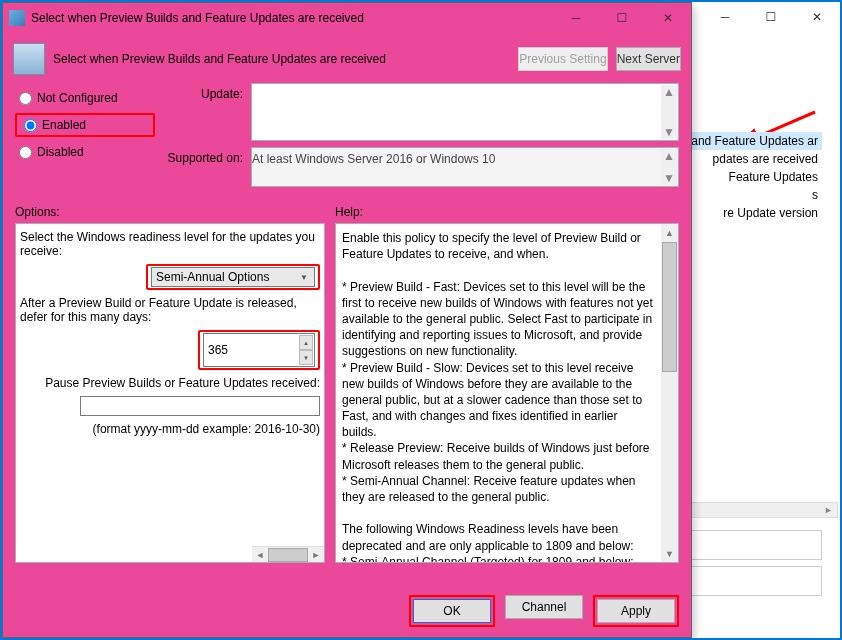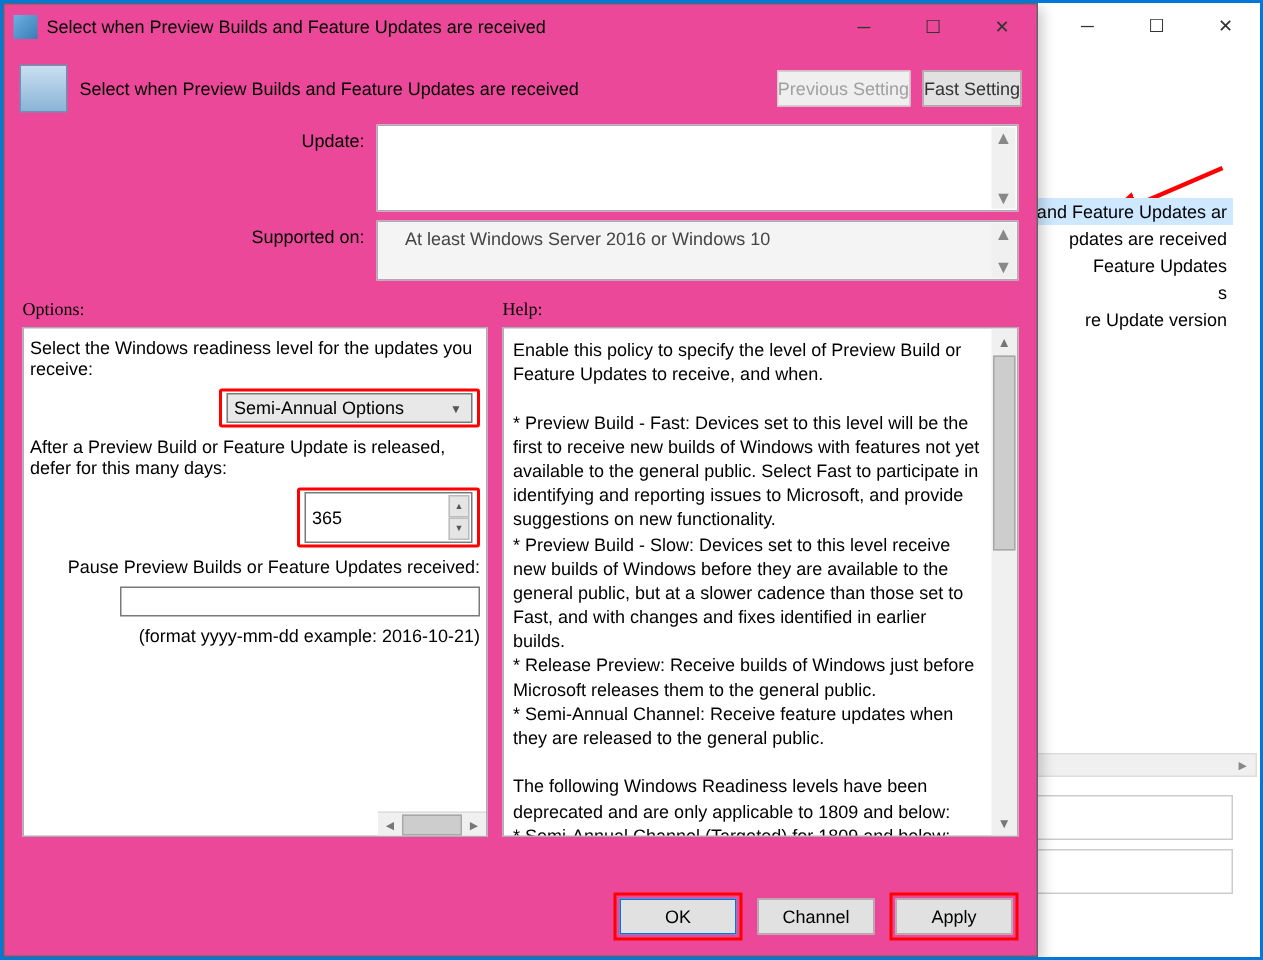--- a/index.html
+++ b/index.html
@@ -28,44 +28,44 @@
 .toprow button { height: 24px; padding: 0 0; background: #e1e1e1; border: 1px solid #adadad; color: #333; }
 .toprow button:disabled { color: #a0a0a0; background: #efefef; border-color: #d0d0d0; }
 
 .midgrid { display: grid; grid-template-columns: 140px 80px 1fr; gap: 6px 8px; padding: 6px 12px; align-items: start; }
 .radio-col { grid-column: 1; grid-row: 1 / span 3; display: flex; flex-direction: column; gap: 6px; padding-top: 6px; }
 .radio-row { display: flex; align-items: center; gap: 5px; padding: 2px 4px; }
 .radio-row input { margin: 0; }
 .hl-red { border: 2px solid #ff0000; border-radius: 2px; padding: 1px 3px; display: inline-flex; }
 .lbl-right { text-align: right; padding-top: 4px; }
 .comment-box { grid-column: 3; height: 58px; border: 1px solid #abadb3; background: #fff; position: relative; }
-.supported-box { grid-column: 3; height: 40px; border: 1px solid #abadb3; background: #f4f4f4; padding: 4px 18px; color: #444; position: relative; }
+.supported-box { grid-column: 3; height: 40px; border: 1px solid #abadb3; background: #f4f4f4; padding: 4px 0; color: #444; position: relative; }
 .tiny-sb { position: absolute; right: 1px; top: 1px; bottom: 1px; width: 16px; background: #f0f0f0; display: flex; flex-direction: column; justify-content: space-between; align-items: center; color: #888; font-size: 8px; }
 
 .lower { flex: 1; display: grid; grid-template-columns: 310px 1fr; gap: 10px; padding: 4px 12px 8px 12px; min-height: 0; }
-.col-head { padding: 2px 0 4px 0; font-family: Liberation Serif, serif; }
+.col-head { padding: 2px 0 4px 0; }
 .options-box { border: 1px solid #abadb3; background: #fff; padding: 6px 4px 4px 4px; position: relative; height: 340px; display: flex; flex-direction: column; gap: 6px; align-items: flex-end; }
 .options-box .txt { color: #000; }
 .combo { border: 1px solid #7a7a7a; height: 20px; background: #e8e8e8; display: flex; align-items: center; padding: 0 4px; width: 168px; position: relative; }
 .combo .arr { position: absolute; right: 2px; top: 2px; bottom: 2px; width: 16px; display: flex; align-items: center; justify-content: center; color: #555; font-size: 8px; }
 .spin { border: 1px solid #7a7a7a; height: 22px; width: 116px; background: #fff; display: flex; align-items: center; padding: 16px 4px; position: relative; }
 .spin .spbtns { position: absolute; right: 1px; top: 1px; bottom: 1px; width: 14px; display: flex; flex-direction: column; }
 .spin .spbtns div { flex: 1; background: #e5e5e5; border: 1px solid #bcbcbc; display: flex; align-items: center; justify-content: center; font-size: 6px; color: #555; }
 .txtinput { border: 1px solid #7a7a7a; height: 20px; width: 240px; background: #fff; }
 .hscroll { margin-top: auto; height: 16px; background: #f0f0f0; display: flex; justify-content: space-between; align-items: center; border-top: 1px solid #ddd; margin-left: -4px; margin-right: -4px; margin-bottom: -4px; }
 .hscroll .arrbtn { width: 16px; height: 16px; display: flex; align-items: center; justify-content: center; color: #777; font-size: 9px; }
 .hscroll .thumb { height: 14px; width: 40px; background: #cdcdcd; border: 1px solid #a8a8a8; }
 
 .help-box { border: 1px solid #abadb3; background: #fff; padding: 6px 6px; height: 340px; overflow: hidden; position: relative; }
 .help-box .vscroll { position: absolute; right: 0; top: 0; bottom: 0; width: 17px; background: #f0f0f0; display: flex; flex-direction: column; align-items: center; }
 .help-box .vscroll .arrbtn { width: 17px; height: 17px; display: flex; align-items: center; justify-content: center; color: #777; font-size: 9px; }
 .help-box .vscroll .vthumb { width: 15px; height: 130px; background: #cdcdcd; border: 1px solid #a8a8a8; margin-top: 1px; }
 .help-box .helptext { padding-right: 18px; line-height: 1.35; color: #000; white-space: pre-wrap; }
 
-.btnrow { display: flex; justify-content: flex-end; gap: 10px; padding: 8px 12px 10px 12px; align-items: center; }
+.btnrow { display: flex; justify-content: flex-end; gap: 10px; padding: 8px 12px 10px 12px; }
 .btnrow button { width: 78px; height: 24px; background: #e1e1e1; border: 1px solid #adadad; }
 .btnrow button.default { border: 1.5px solid #0078d7; }
 .hl-red-box { border: 2px solid #ff0000; padding: 2px; display: inline-block; }
 </style>
 </head>
 <body>
 
 <div class="back-window">
   <div class="back-titlebar">
     <div class="winctl">─</div>
@@ -104,24 +104,40 @@
     <div class="ttext">Select when Preview Builds and Feature Updates are received</div>
     <div class="winctl">─</div>
     <div class="winctl">☐</div>
     <div class="winctl close">✕</div>
   </div>
 
   <div class="toprow">
     <div class="micon"></div>
     <div class="mlabel">Select when Preview Builds and Feature Updates are received</div>
     <button disabled="">Previous Setting</button>
-    <button>Fast Setting</button>
+    <button>Next Server</button>
   </div>
 
   <div class="midgrid">
+    <div class="radio-col">
+      <label class="radio-row">
+        <input type="radio" name="st" style="">
+        <span>Not Configured</span>
+      </label>
+      <span class="hl-red">
+        <label class="radio-row">
+          <input type="radio" name="st" checked="" style="">
+          <span>Enabled</span>
+        </label>
+      </span>
+      <label class="radio-row">
+        <input type="radio" name="st" style="">
+        <span>Disabled</span>
+      </label>
+    </div>
 
     <div class="lbl-right" style="grid-column:2;grid-row:1">Update:</div>
     <div class="comment-box" style="grid-row:1">
       <div class="tiny-sb">
           <span>▲</span>
           <span>▼</span>
         </div>
     </div>
 
     <div class="lbl-right" style="grid-column:2;grid-row:2">Supported on:</div>
@@ -150,21 +166,21 @@
           <div class="spin">
             <span>365</span>
             <div class="spbtns">
               <div>▲</div>
               <div>▼</div>
             </div>
           </div>
         </span>
         <div class="txt">Pause Preview Builds or Feature Updates received:</div>
         <div class="txtinput"></div>
-        <div class="txt">(format yyyy-mm-dd example: 2016-10-21)</div>
+        <div class="txt">(format yyyy-mm-dd example: 2016-10-30)</div>
         <div class="hscroll">
           <div class="arrbtn">◄</div>
           <div class="thumb"></div>
           <div style="flex:1"></div>
           <div class="arrbtn">►</div>
         </div>
       </div>
     </div>
 
     <div>

